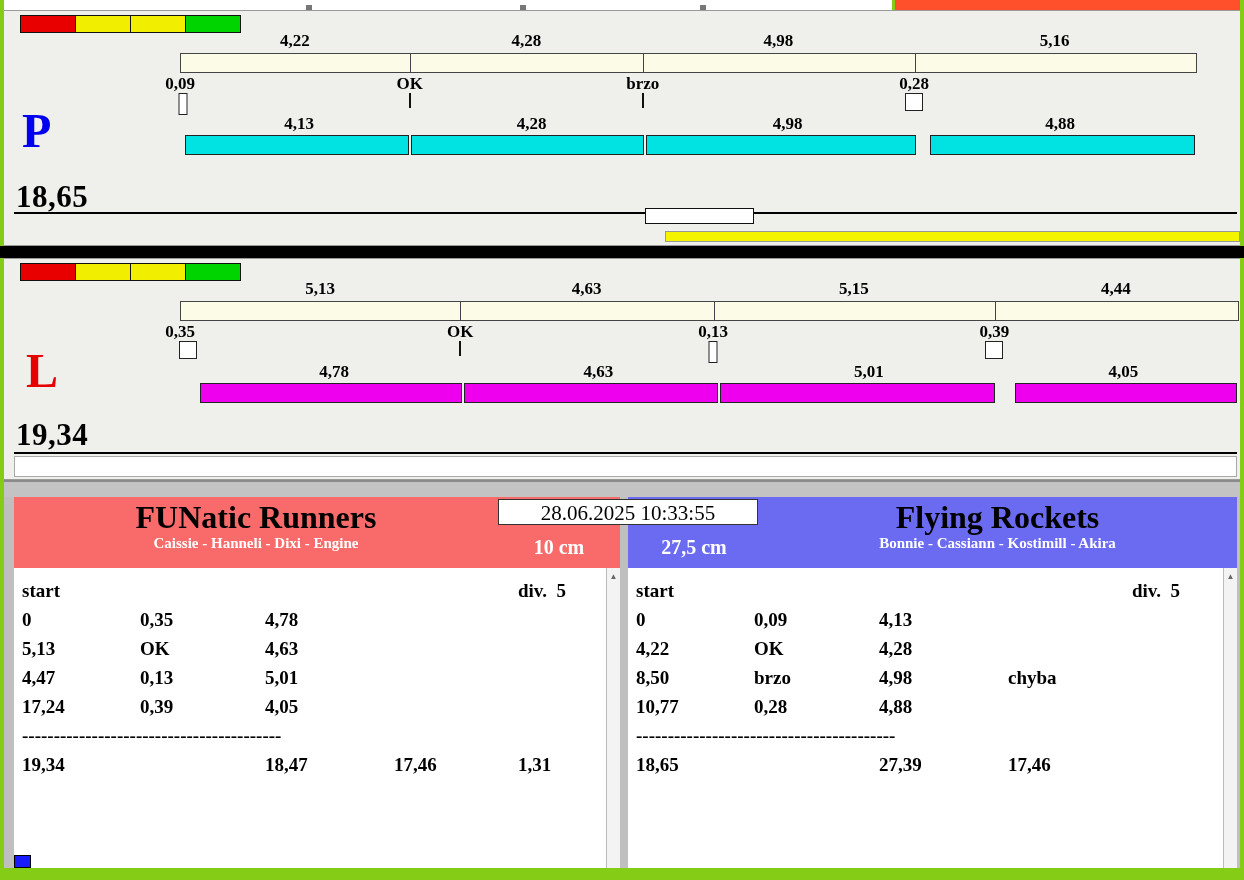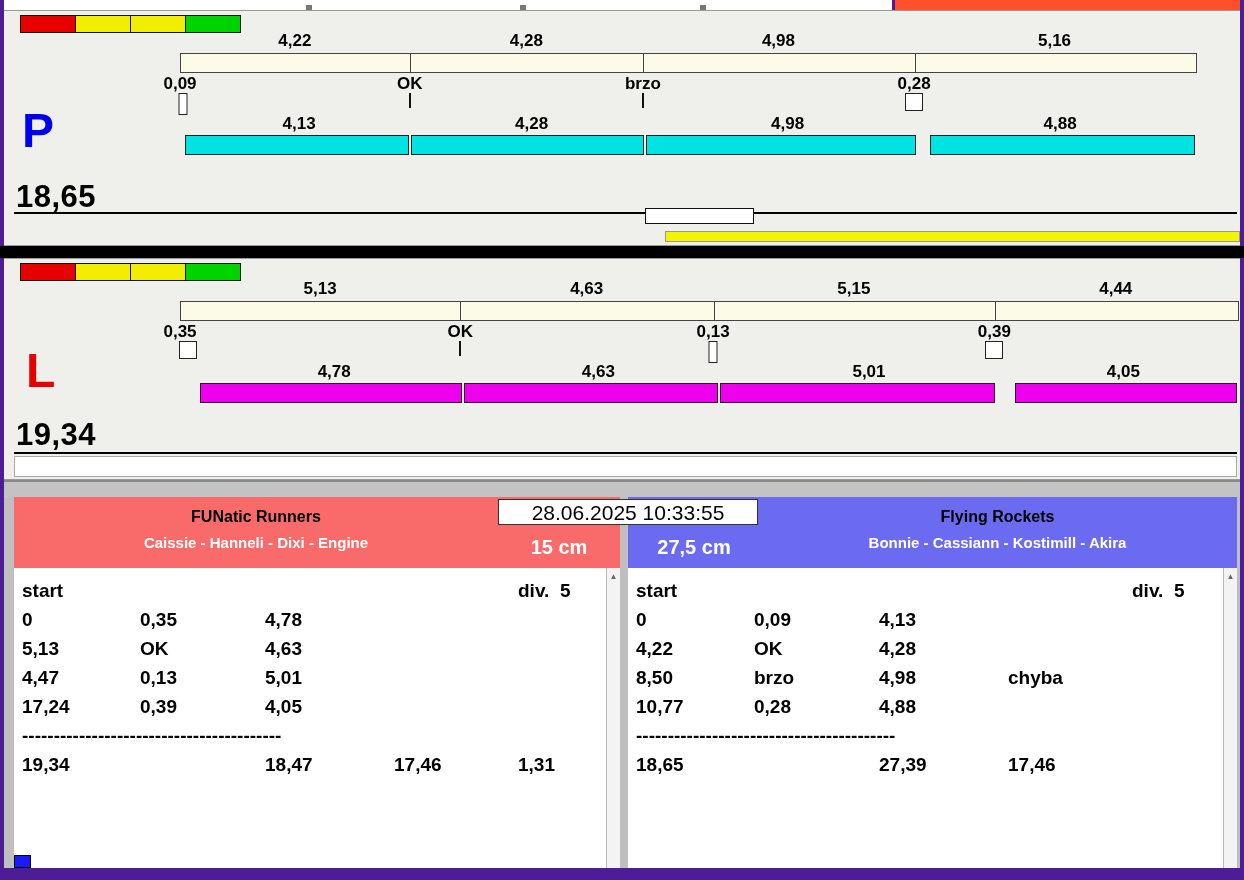--- a/index.html
+++ b/index.html
@@ -1,17 +1,17 @@
 <!DOCTYPE html>
 <html style="--c-cyan_bar: #00e3e3; --c-magenta_bar: #ee00ee; --c-cream_bar: #fbfbe8; --c-yellow_bar: #f4f400; --c-traffic_red: #e80000; --c-traffic_yellow: #f2ee00; --c-traffic_green: #00d400; --c-letter_p_blue: #0000ee; --c-letter_l_red: #e60000; --c-team_left_red: #f96b6b; --c-team_right_blue: #6b6bf2; --c-top_banner: #ff4f2b;"><head>
 <meta charset="utf-8">
 <style>
   html,body{margin:0;padding:0;background:#000;}
   body{font-family:"Liberation Sans", sans-serif;font-weight:bold;}
-  .screen{position:relative;width:1244px;height:880px;background:#4c1d95;overflow:hidden;}
+  .screen{position:relative;width:1244px;height:880px;background:#84cc16;overflow:hidden;font-family:Liberation Serif, serif;}
 
   
   .top-strip{position:absolute;left:4px;top:0;width:888px;height:11px;background:#fff;}
   .clip-mark{position:absolute;bottom:1px;width:6px;height:5px;background:#777;}
   .top-banner{position:absolute;left:895px;top:0;width:345px;height:12px;background:var(--c-top_banner,#ff4f2b);}
 
   
   .panel{position:absolute;left:4px;width:1236px;background:#efefec;border-top:1px solid #9a9a9a;border-bottom:1px solid #9a9a9a;box-sizing:border-box;}
   #panel-p{top:10px;height:236px;}
   #panel-l{top:258px;height:222px;}
@@ -54,21 +54,21 @@
   .white-row{position:absolute;background:#fff;border:1px solid #aaa;box-sizing:border-box;}
 
   .mid-gray{position:absolute;left:4px;top:480px;width:1236px;height:17px;background:#c3c3c3;border-top:2px solid #8a8a8a;box-sizing:border-box;}
 
   
   .bottom{position:absolute;left:4px;top:497px;width:1236px;height:371px;background:#bfbfbf;}
   .hdr{position:absolute;top:0;height:71px;}
   .hdr.left{left:10px;width:606px;background:var(--c-team_left_red,#f96b6b);}
   .hdr.right{left:624px;width:609px;background:var(--c-team_right_blue,#6b6bf2);}
   .team-text{position:absolute;top:5px;text-align:center;}
-  .team-name{font-size:16px;color:#000;line-height:30px;}
+  .team-name{font-size:32px;color:#000;line-height:30px;}
   .team-members{font-size:15px;color:#fff;line-height:22px;}
   .timestamp-box{position:absolute;left:494px;top:2px;width:260px;height:26px;background:#fff;border:1px solid #333;z-index:5;
     font-size:21px;text-align:center;line-height:26px;box-sizing:border-box;font-weight:normal;color:#000;}
   .handicap{position:absolute;top:37px;height:26px;font-size:20px;color:#fff;text-align:center;line-height:26px;}
   .handicap.left{left:494px;width:122px;}
   .handicap.right{left:624px;width:132px;}
 
   .tbl{position:absolute;top:71px;height:300px;background:#fff;font-size:19px;color:#000;overflow:hidden;padding-top:8px;box-sizing:border-box;}
   .tbl.left{left:10px;width:606px;}
   .tbl.right{left:624px;width:609px;}
@@ -213,21 +213,21 @@
     </div>
 
     <div class="hdr right">
       <div class="team-text" style="left:130px;width:479px;">
         <div class="team-name">Flying Rockets</div>
         <div class="team-members">Bonnie - Cassiann - Kostimill - Akira</div>
       </div>
     </div>
 
     <div class="timestamp-box">28.06.2025 10:33:55</div>
-    <div class="handicap left">15 cm</div>
+    <div class="handicap left">10 cm</div>
     <div class="handicap right">27,5 cm</div>
 
     <div class="tbl left">
       <div class="trow">
         <span class="c1">start</span>
         <span class="c5">div.  5</span>
       </div>
       <div class="trow">
         <span class="c1">0</span>
         <span class="c2">0,35</span>

